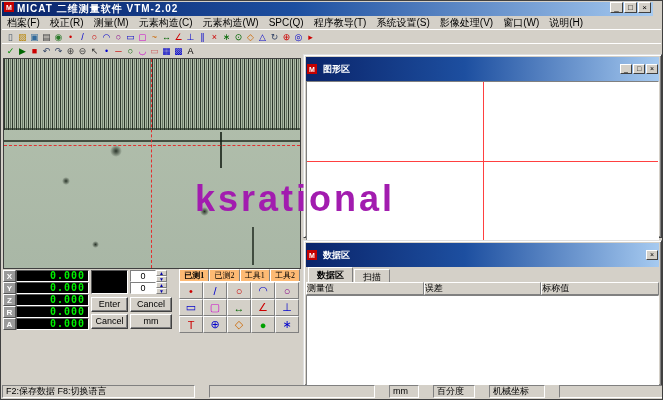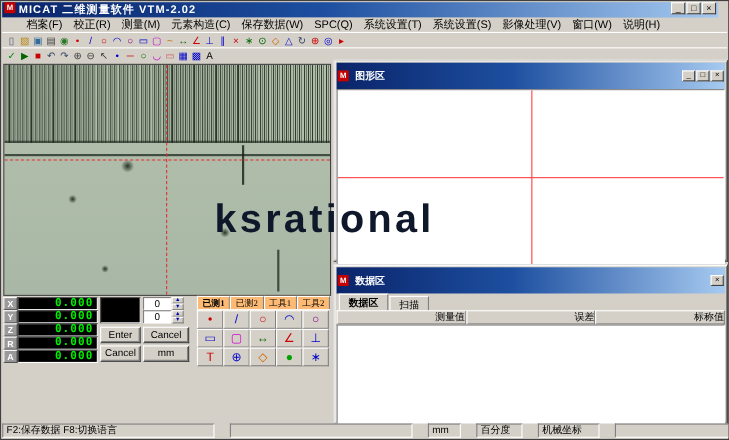--- a/index.html
+++ b/index.html
@@ -19,21 +19,21 @@
   }
   .app-logo { width:10px; height:10px; background:#c40000; color:#fff; font-size:7px; font-weight:bold;
     display:flex; align-items:center; justify-content:center; margin-right:3px; }
   .titlebar .t-text { font-size:10px; font-weight:bold; white-space:nowrap; letter-spacing:1px; }
   .winbtns { margin-left:auto; display:flex; gap:1px; }
   .winbtn { width:13px; height:11px; background:#d4d0c8; font-size:8px; line-height:9px; text-align:center;
     color:#000; border:1px solid; border-color:#fff #404040 #404040 #fff; }
 
   
   .menubar { position:absolute; left:1px; top:15px; width:524px; height:13px; display:flex; align-items:center;
-    background:#d4d0c8; font-size:10px; white-space:nowrap;padding-left:17px; }
+    background:#d4d0c8; font-size:10px; white-space:nowrap; }
   .menu-item { padding:0 5px; height:13px; line-height:13px; }
 
   
   .toolbar { position:absolute; left:1px; width:659px; height:14px; display:flex; align-items:center;
     background:#d4d0c8; border-top:1px solid #fff; padding-left:3px; }
   .toolbar1 { top:28px; } .toolbar2 { top:42px; }
   .tbtn { width:11px; height:12px; display:inline-flex; align-items:center; justify-content:center;
     font-size:9px; line-height:10px; margin-right:1px; background:#d4d0c8; }
 
   
@@ -67,21 +67,21 @@
   .childbar .winbtn { width:12px; height:10px; font-size:7px; line-height:8px; }
   .g-content { position:relative; background:#fff; height:calc(100% - 14px); border:1px solid; border-color:#808080 #fff #fff #808080; overflow:hidden; }
   .g-cross-h { position:absolute; left:0; top:49%; width:100%; height:1px; background:#ff4040; }
   .g-cross-v { position:absolute; left:50%; top:0; width:1px; height:100%; background:#ff4040; }
 
   .d-tabs { height:15px; display:flex; align-items:flex-end; background:#d4d0c8; padding-left:2px; }
   .d-tab { padding:1px 8px 0 8px; height:13px; font-size:9px; border:1px solid; border-color:#fff #808080 #d4d0c8 #fff;
     border-bottom:none; background:#d4d0c8; margin-right:1px; }
   .d-tab.active { background:#d4d0c8; height:15px; font-weight:bold; }
   .d-header { display:flex; height:13px; }
-  .d-header .col { flex:1; font-size:9px; text-align:right; line-height:11px; background:#d4d0c8;
+  .d-header .col { flex:1; font-size:9px; text-align:left; line-height:11px; background:#d4d0c8;
     border:1px solid; border-color:#fff #808080 #808080 #fff; }
   .d-body { background:#fff; height:calc(100% - 14px - 15px - 13px); border:1px solid; border-color:#808080 #fff #fff #808080; }
 
   
   .readout { position:absolute; left:2px; top:269px; width:86px; }
   .ro-row { display:flex; height:12px; }
   .ro-axis { width:13px; background:#9a9a9a; color:#fff; font-size:8px; font-weight:bold;
     display:flex; align-items:center; justify-content:center; border:1px solid; border-color:#fff #555 #555 #fff; }
   .ro-val { flex:1; background:#000; color:#00ee00; font-family:"DejaVu Sans Mono", monospace;
     font-size:10px; font-weight:bold; text-align:right; padding-right:3px; letter-spacing:1px;
@@ -114,21 +114,21 @@
 
   
   .statusbar { position:absolute; left:1px; bottom:1px; width:661px; height:13px; display:flex; background:#d4d0c8; }
   .sb-cell { height:13px; font-size:9px; line-height:11px; padding:0 3px; margin-right:14px; white-space:nowrap;
     border:1px solid; border-color:#808080 #fff #fff #808080; overflow:hidden; }
   .sb-hint { width:193px; } .sb-spacer1 { width:166px; } .sb-unit { width:30px; }
   .sb-angle { width:42px; } .sb-coord { width:56px; } .sb-fill { flex:1; margin-right:0; }
 
   
   .watermark { position:absolute; left:194px; top:177px; z-index:50; font-size:36px; font-weight:bold;
-    letter-spacing:3px; color:#0f172a; font-family:"Liberation Sans", sans-serif; pointer-events:none; }
+    letter-spacing:3px; color:#a21caf; font-family:"Liberation Sans", sans-serif; pointer-events:none; }
 </style>
 </head>
 <body>
 
 <div class="screen">
 
   <div class="titlebar">
     <span class="app-logo">M</span>
     <span class="t-text">MICAT 二维测量软件    VTM-2.02</span>
     <span class="winbtns">
@@ -137,23 +137,23 @@
       <span class="winbtn">×</span>
     </span>
   </div>
 
   <div class="menubar">
 
   <span class="menu-item">档案(F)</span>
       <span class="menu-item">校正(R)</span>
       <span class="menu-item">测量(M)</span>
       <span class="menu-item">元素构造(C)</span>
-      <span class="menu-item">保存数据(W)</span>
+      <span class="menu-item">元素构造(W)</span>
       <span class="menu-item">SPC(Q)</span>
-      <span class="menu-item">系统设置(T)</span>
+      <span class="menu-item">程序教导(T)</span>
       <span class="menu-item">系统设置(S)</span>
       <span class="menu-item">影像处理(V)</span>
       <span class="menu-item">窗口(W)</span>
       <span class="menu-item">说明(H)</span>
     </div>
 
   <div class="toolbar toolbar1">
 
   <span class="tbtn" style="color: rgb(68, 85, 102);">▯</span>
       <span class="tbtn" style="color: rgb(184, 134, 11);">▨</span>

